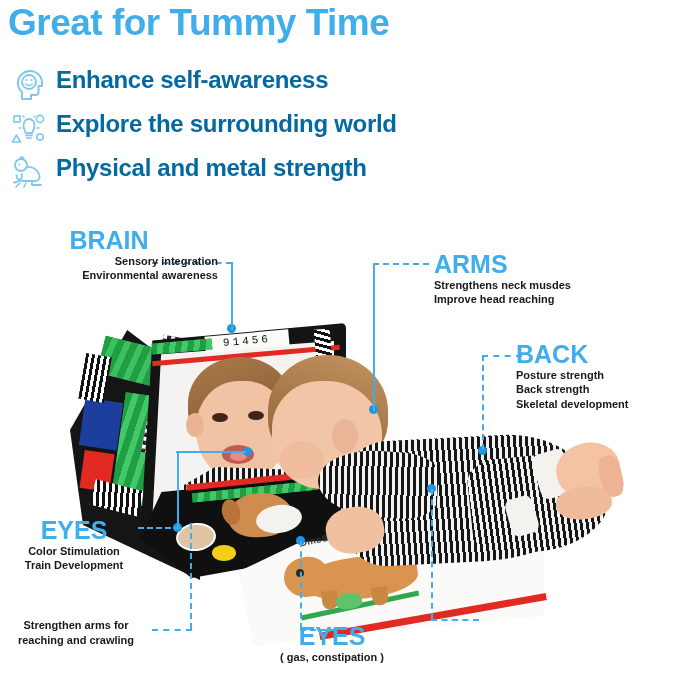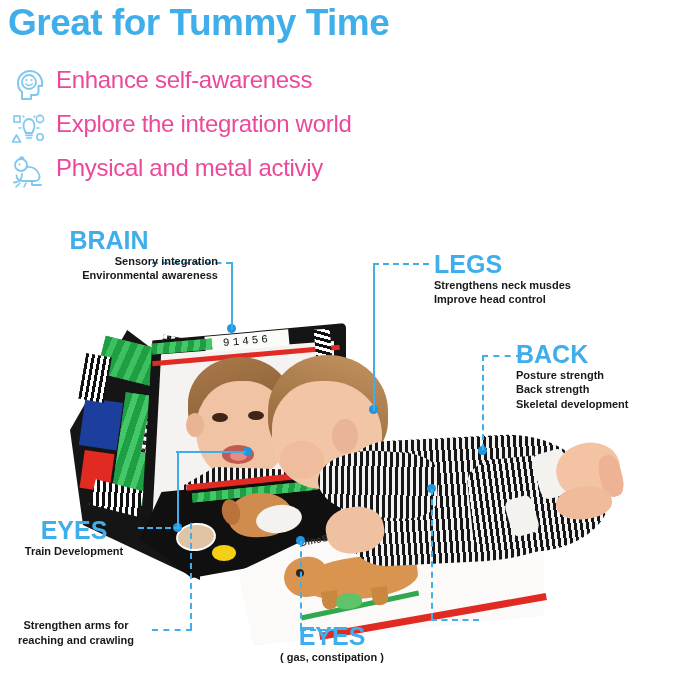--- a/index.html
+++ b/index.html
@@ -20,21 +20,21 @@
     position:absolute;left:8px;top:2px;
     font-size:37px;font-weight:bold;letter-spacing:-0.5px;
     color:#3FAEEA;white-space:nowrap;
   }
   .bullet-row{position:absolute;left:4px;height:42px;}
   .bullet-row .bicon{
     position:absolute;left:6px;top:2px;width:38px;height:38px;
   }
   .bullet-row .btext{
     position:absolute;left:52px;top:2px;
-    font-size:24px;font-weight:normal;color:#ec4899;white-space:nowrap;
+    font-size:24px;font-weight:bold;color:#0369a1;white-space:nowrap;
     letter-spacing:-0.3px;
   }
 
   
   #photo{position:absolute;left:0;top:205px;width:679px;height:494px;}
   .mirror-frame{position:absolute;background:#141414;border-radius:5px;}
   .mirror-glass{position:absolute;background:#f4f3f1;}
   .strip-red{position:absolute;background:#e02a22;}
   .strip-green{position:absolute;background:#29a84a;}
   .strip-blue{position:absolute;background:#1c3f9e;}
@@ -130,36 +130,36 @@
         <svg width="38" height="38" viewBox="0 0 38 38">
           <rect x="4" y="6" width="6" height="6" fill="none" stroke="#7FC8EE" stroke-width="1.6"></rect>
           <circle cx="30" cy="9" r="3.6" fill="none" stroke="#7FC8EE" stroke-width="1.6"></circle>
           <circle cx="30" cy="27" r="3.2" fill="none" stroke="#7FC8EE" stroke-width="1.6"></circle>
           <path d="M6.5 25 L10.5 32 L2.5 32 Z" fill="none" stroke="#7FC8EE" stroke-width="1.6" stroke-linejoin="round"></path>
           <path d="M19 9 C22.5 9 24.5 12 24.5 16 C24.5 19 22.8 20.5 22.3 23 L15.7 23 C15.2 20.5 13.5 19 13.5 16 C13.5 12 15.5 9 19 9 Z" fill="none" stroke="#7FC8EE" stroke-width="1.8" stroke-linejoin="round"></path>
           <path d="M15.9 25.4 L22.1 25.4 M16.6 28 L21.4 28" stroke="#7FC8EE" stroke-width="1.6" stroke-linecap="round"></path>
           <path d="M13 6 L14 7 M25 6 L24 7 M9 18 L11 18 M27 18 L29 18" stroke="#7FC8EE" stroke-width="1.4" stroke-linecap="round"></path>
         </svg>
       </span>
-      <span class="btext">Explore the integration world</span>
+      <span class="btext">Explore the surrounding world</span>
     </div>
 
     <div class="bullet-row" style="top:152px;">
       <span class="bicon">
         <svg width="38" height="38" viewBox="0 0 38 38">
           <circle cx="11" cy="11" r="6" fill="none" stroke="#7FC8EE" stroke-width="1.8"></circle>
           <circle cx="9.5" cy="10.5" r="1" fill="#7FC8EE"></circle>
           <path d="M10 5 C10 2.5 13.5 2.5 13.5 5" fill="none" stroke="#7FC8EE" stroke-width="1.6" stroke-linecap="round"></path>
           <path d="M16 13 C22 12 27 15 29 20 C30.5 23.5 29 27 25 27 L13 27 C9 27 6 24.5 6.5 20.5" fill="none" stroke="#7FC8EE" stroke-width="1.8" stroke-linejoin="round"></path>
           <path d="M12 20 C12 24 10 27 7 28 L4 28.5" fill="none" stroke="#7FC8EE" stroke-width="1.8" stroke-linecap="round"></path>
           <path d="M22 27 L22 31 L31 31" fill="none" stroke="#7FC8EE" stroke-width="1.8" stroke-linecap="round" stroke-linejoin="round"></path>
           <path d="M10 29 L6 33 M16 29 L14 33" stroke="#7FC8EE" stroke-width="1.6" stroke-linecap="round"></path>
         </svg>
       </span>
-      <span class="btext">Physical and metal activiy</span>
+      <span class="btext">Physical and metal strength</span>
     </div>
   </div>
 
   <div id="photo">
 
     <div style="position:absolute;left:70px;top:125px;width:130px;height:250px;
                 background:#151515;
                 clip-path:polygon(44% 0%, 100% 22%, 100% 100%, 10% 78%, 0% 40%);"></div>
 
     <div class="strip-green" style="left:100px;top:140px;width:82px;height:38px;
@@ -314,34 +314,35 @@
     <div class="conn-h" style="left:431px;top:414px;width:48px;"></div>
   </div>
 
   <div class="callout ta-r" style="left:0px;top:228px;width:218px;">
     <div class="c-title ta-c">BRAIN</div>
     <div class="c-line">Sensory integration</div>
     <div class="c-line">Environmental awareness</div>
   </div>
 
   <div class="callout ta-l" style="left:434px;top:252px;width:245px;">
-    <div class="c-title">LEGS</div>
+    <div class="c-title">ARMS</div>
     <div class="c-line">Strengthens neck musdes</div>
-    <div class="c-line">Improve head control</div>
+    <div class="c-line">Improve head reaching</div>
   </div>
 
   <div class="callout ta-l" style="left:516px;top:342px;width:170px;">
     <div class="c-title">BACK</div>
     <div class="c-line">Posture strength</div>
     <div class="c-line">Back strength</div>
     <div class="c-line">Skeletal development</div>
   </div>
 
   <div class="callout ta-c" style="left:0px;top:518px;width:148px;">
     <div class="c-title ta-c">EYES</div>
+    <div class="c-line ta-c">Color Stimulation</div>
     <div class="c-line ta-c">Train Development</div>
   </div>
 
   <div class="callout ta-c" style="left:0px;top:618px;width:152px;">
     <div class="c-line ta-c">Strengthen arms for</div>
     <div class="c-line ta-c">reaching and crawling</div>
   </div>
 
   <div class="callout ta-c" style="left:232px;top:624px;width:200px;">
     <div class="c-title ta-c">EYES</div>

